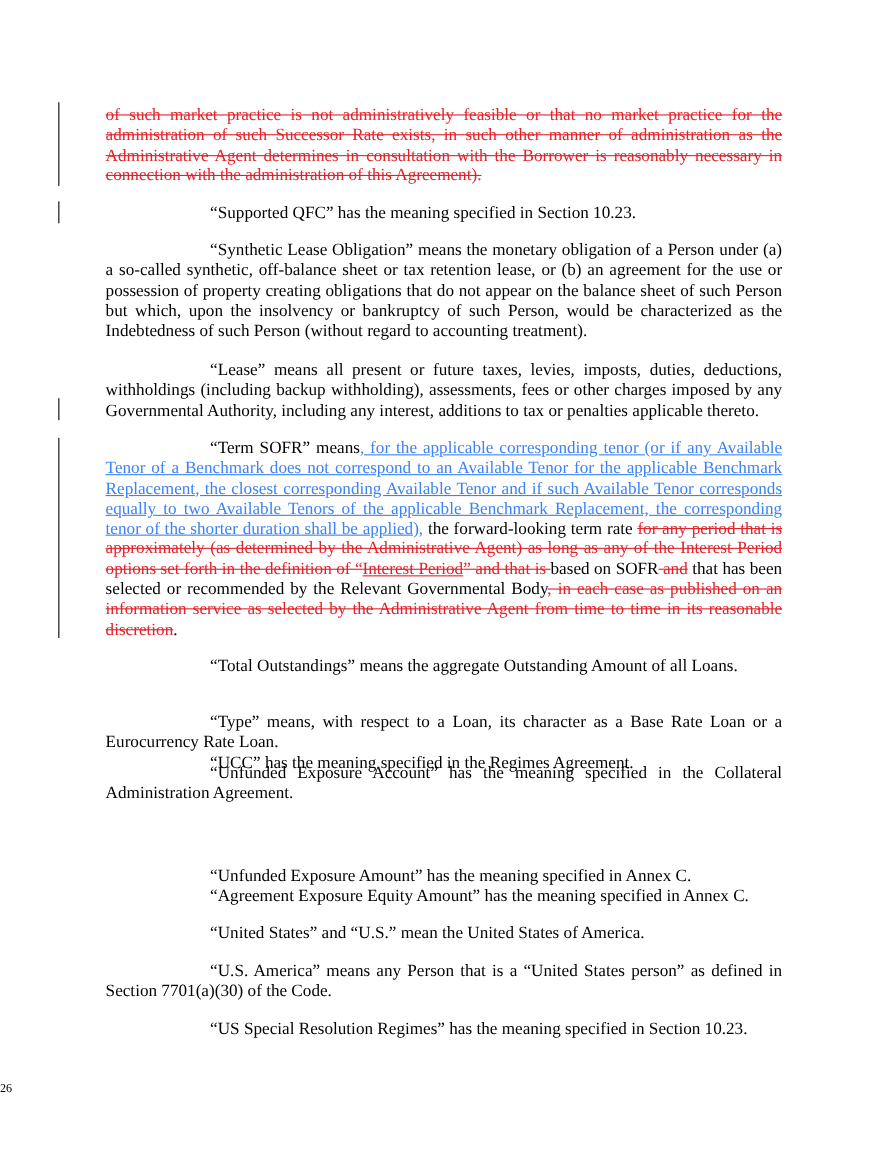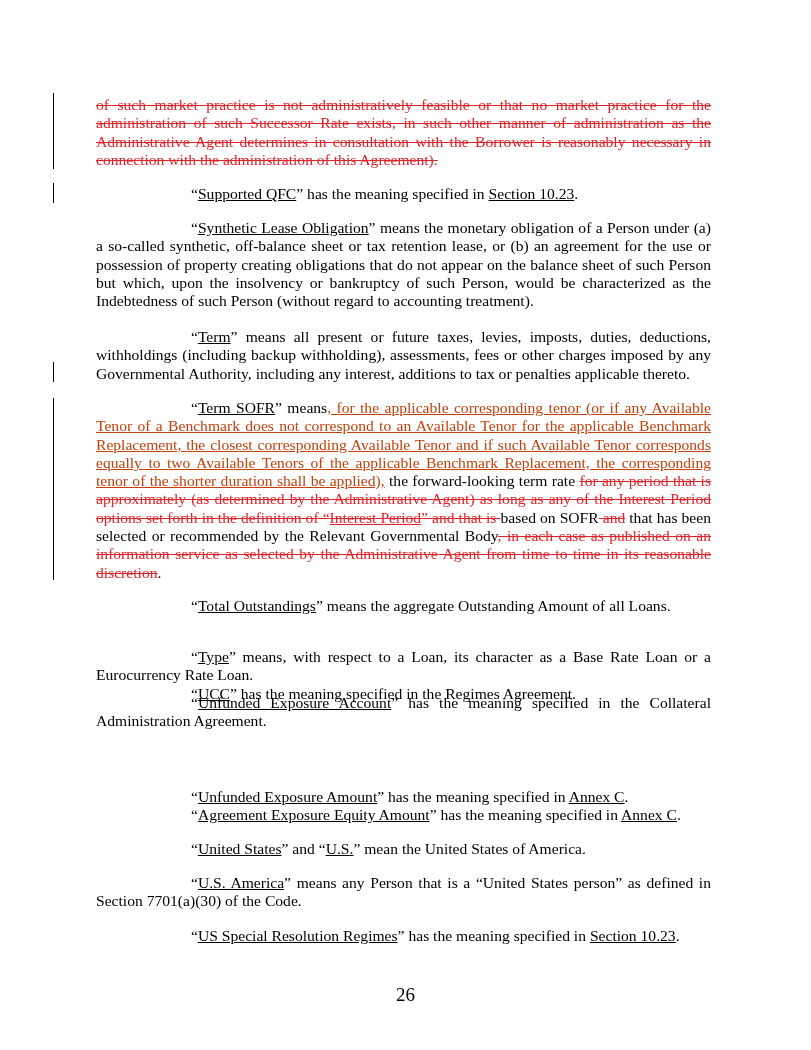--- a/index.html
+++ b/index.html
@@ -6,40 +6,40 @@
   body { width: 811px; height: 1050px; position: relative; overflow: hidden; }
   .page {
     position: absolute; left: 0; top: 0; width: 811px; height: 806px;
     font-family: "Liberation Serif", serif; font-size: 15.6px; color: #000;
   }
   .para {
     position: absolute; left: 96px; width: 615px;
     line-height: 18.3px; text-align: justify; margin: 0;
   }
   .indent { display: inline-block; width: 95px; }
-  .u { text-decoration: underline; }
+  .u { }
   .del { color: #e0242b; text-decoration: line-through; }
-  .ins { color: #c2410c; text-decoration: underline; }
+  .ins { color: #3b82f6; text-decoration: underline; }
   .bar { position: absolute; left: 53px; width: 1px; background: #000; }
-  .page-num { position: absolute; left: 0; width: 811px; top: 984px; text-align: center; font-size: 19px; }
+  .page-num { position: absolute; left: 0; width: 811px; top: 984px; text-align: left; font-size: 11px; }
 </style>
 </head>
 <body>
 
 <div class="page">
 
   <div class="bar" style="top:93px;height:76px;"></div>
   <div class="bar" style="top:183px;height:20px;"></div>
   <div class="bar" style="top:362px;height:20px;"></div>
   <div class="bar" style="top:398px;height:182px;"></div>
 
   <p class="para" style="top:96px;"><span class="del">of such market practice is not administratively feasible or that no market practice for the administration of such Successor Rate exists, in such other manner of administration as the Administrative Agent determines in consultation with the Borrower is reasonably necessary in connection with the administration of this Agreement).</span></p>
   <p class="para" style="top:185px;"><span class="indent"></span><span>“</span><span class="u">Supported QFC</span><span>” has the meaning specified in </span><span class="u">Section 10.23</span><span>.</span></p>
   <p class="para" style="top:219px;"><span class="indent"></span><span>“</span><span class="u">Synthetic Lease Obligation</span><span>” means the monetary obligation of a Person under (a) a so-called synthetic, off-balance sheet or tax retention lease, or (b) an agreement for the use or possession of property creating obligations that do not appear on the balance sheet of such Person but which, upon the insolvency or bankruptcy of such Person, would be characterized as the Indebtedness of such Person (without regard to accounting treatment).</span></p>
-  <p class="para" style="top:328px;"><span class="indent"></span><span>“</span><span class="u">Term</span><span>” means all present or future taxes, levies, imposts, duties, deductions, withholdings (including backup withholding), assessments, fees or other charges imposed by any Governmental Authority, including any interest, additions to tax or penalties applicable thereto.</span></p>
+  <p class="para" style="top:328px;"><span class="indent"></span><span>“</span><span class="u">Lease</span><span>” means all present or future taxes, levies, imposts, duties, deductions, withholdings (including backup withholding), assessments, fees or other charges imposed by any Governmental Authority, including any interest, additions to tax or penalties applicable thereto.</span></p>
   <p class="para" style="top:399px;"><span class="indent"></span><span>“</span><span class="u">Term SOFR</span><span>” means</span><span class="ins">, for the applicable corresponding tenor (or if any Available Tenor of a Benchmark does not correspond to an Available Tenor for the applicable Benchmark Replacement, the closest corresponding Available Tenor and if such Available Tenor corresponds equally to two Available Tenors of the applicable Benchmark Replacement, the corresponding tenor of the shorter duration shall be applied),</span><span> the forward-looking term rate </span><span class="del">for any period that is approximately (as determined by the Administrative Agent) as long as any of the Interest Period options set forth in the definition of “</span><span class="del" style="text-decoration: underline line-through;">Interest Period</span><span class="del">” and that is </span><span>based on SOFR</span><span class="del"> and</span><span> that has been selected or recommended by the Relevant Governmental Body</span><span class="del">, in each case as published on an  information service as selected by the Administrative Agent from time to time in its reasonable discretion</span><span>.</span></p>
   <p class="para" style="top:597px;"><span class="indent"></span><span>“</span><span class="u">Total Outstandings</span><span>” means the aggregate Outstanding Amount of all Loans.</span></p>
   <p class="para" style="top:648px;"><span class="indent"></span><span>“</span><span class="u">Type</span><span>” means, with respect to a Loan, its character as a Base Rate Loan or a Eurocurrency Rate Loan.</span></p>
   <p class="para" style="top:685px;"><span class="indent"></span><span>“</span><span class="u">UCC</span><span>” has the meaning specified in the Regimes Agreement.</span></p>
   <p class="para" style="top:694px;"><span class="indent"></span><span>“</span><span class="u">Unfunded Exposure Account</span><span>” has the meaning specified in the Collateral Administration Agreement.</span></p>
   <p class="para" style="top:772px;margin-top:16px;"><span class="indent"></span><span>“</span><span class="u">Unfunded Exposure Amount</span><span>” has the meaning specified in </span><span class="u">Annex C</span><span>.</span></p>
   <p class="para" style="top:806px;"><span class="indent"></span><span>“</span><span class="u">Agreement Exposure Equity Amount</span><span>” has the meaning specified in </span><span class="u">Annex C</span><span>.</span></p>
   <p class="para" style="top:840px;"><span class="indent"></span><span>“</span><span class="u">United States</span><span>” and “</span><span class="u">U.S.</span><span>” mean the United States of America.</span></p>
   <p class="para" style="top:874px;"><span class="indent"></span><span>“</span><span class="u">U.S. America</span><span>” means any Person that is a “United States person” as defined in Section 7701(a)(30) of the Code.</span></p>
   <p class="para" style="top:927px;"><span class="indent"></span><span>“</span><span class="u">US Special Resolution Regimes</span><span>” has the meaning specified in </span><span class="u">Section 10.23</span><span>.</span></p>

